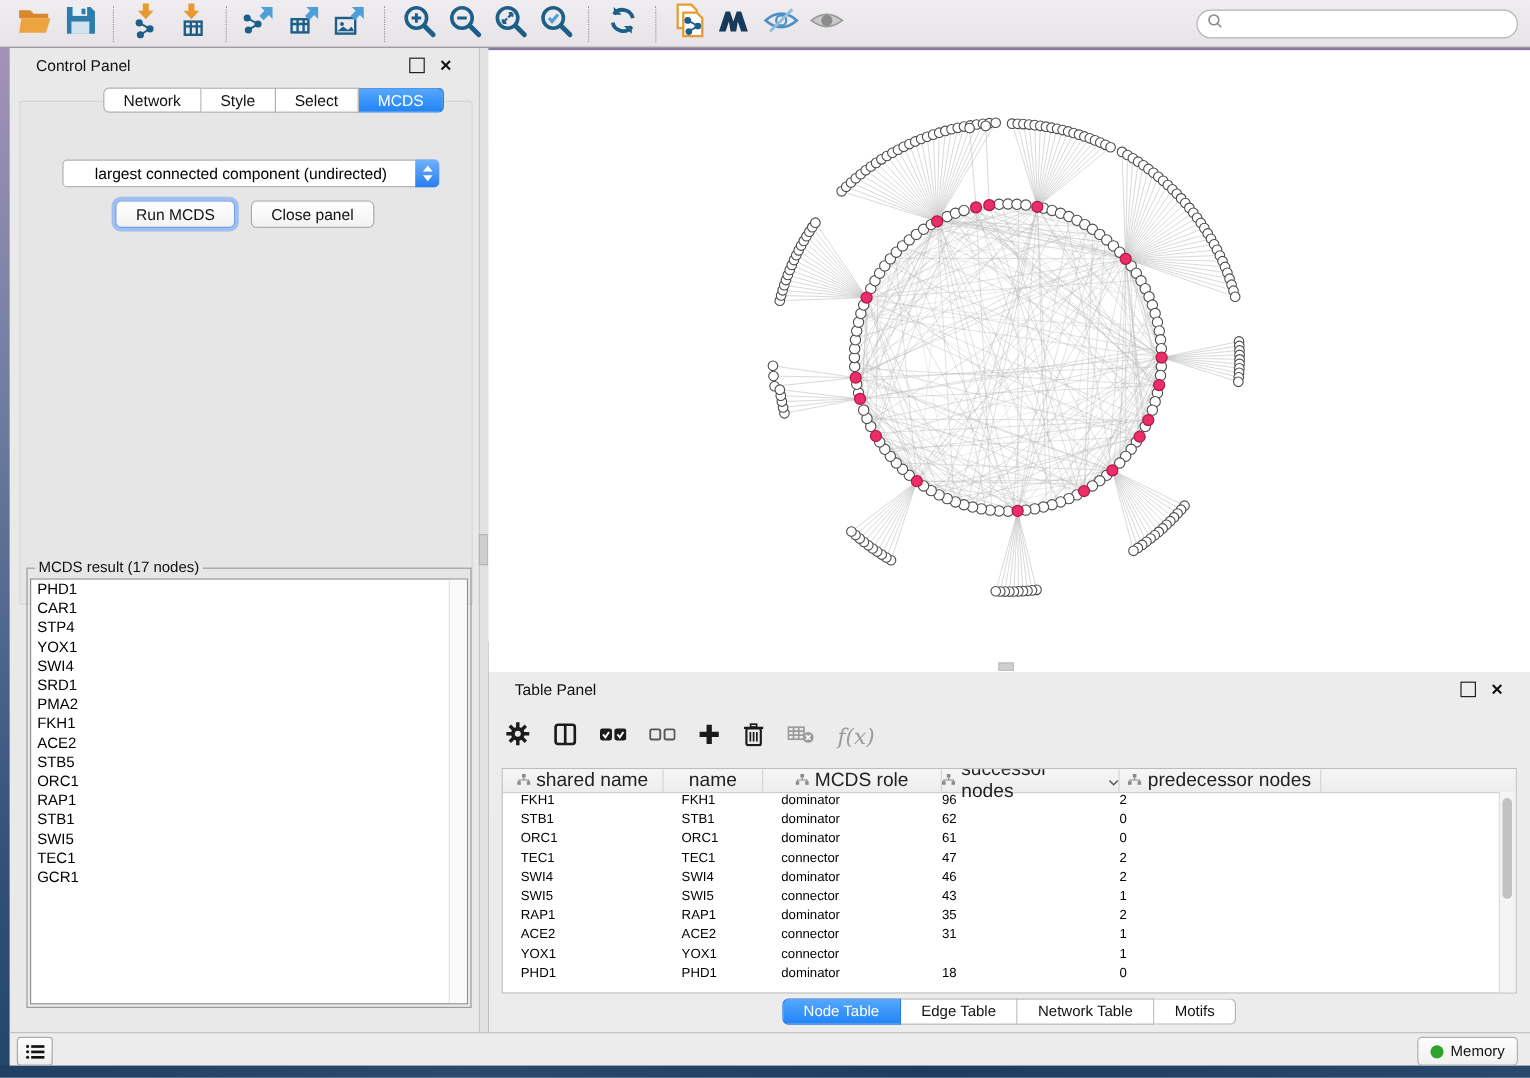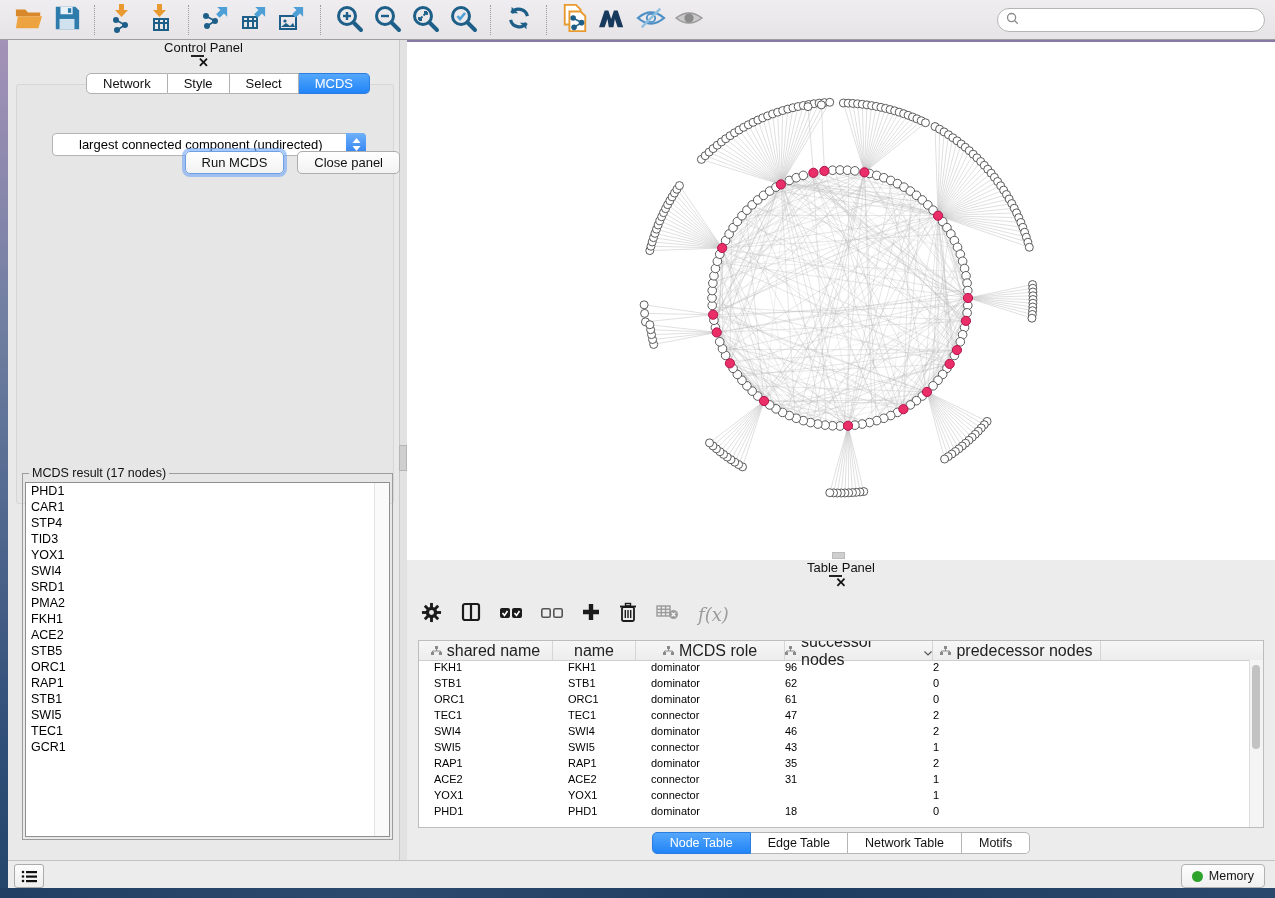--- a/index.html
+++ b/index.html
@@ -16,39 +16,39 @@
   #search-field{margin-left:auto;width:268px;height:24px;background:#fff;border:1px solid #b5b5b5;border-radius:13px;
     display:flex;align-items:center;padding:0 8px;box-sizing:border-box;}
   #search-field input{border:none;outline:none;flex:1;font-size:12px;background:transparent;margin-left:6px;font-family:"Liberation Sans",sans-serif;}
 
   
   #left-strip{left:0;top:40px;width:8px;height:848px;background:linear-gradient(180deg,#a492b8,#6d7da0 35%,#32507a 80%,#24466b);}
   #bottom-strip{left:0;top:888px;width:1275px;height:10px;background:linear-gradient(90deg,#203f63,#2b4a6e 30%,#1e3c60 60%,#2a486c);}
 
   
   #control-panel{left:8px;top:40px;width:392px;height:820px;background:#e9e9e9;border-right:1px solid #c9c9c9;box-sizing:border-box;}
-  .panel-titlebar{height:28px;display:flex;align-items:center;padding:0 10px;font-size:13px;color:#111;flex-direction:column;}
+  .panel-titlebar{height:28px;display:flex;align-items:center;padding:0 22px;font-size:13px;color:#111;}
   .panel-titlebar .ttl{flex:1;}
   .float-btn{width:11px;height:11px;border:1.5px solid #222;margin-right:12px;background:transparent;}
   .close-btn{font-size:13px;font-weight:bold;color:#111;line-height:11px;}
   .cp-inner{position:absolute;left:8px;top:44px;width:376px;height:418px;background:#e6e6e6;border:1px solid #d6d6d6;border-radius:3px;}
   .seg-tabs{position:absolute;display:flex;height:21px;z-index:3;}
   .seg{background:#fff;border:1px solid #b0b0b0;border-left:none;font-size:13px;color:#111;display:flex;align-items:center;padding:0 16px;}
   .seg:first-child{border-left:1px solid #b0b0b0;border-radius:5px 0 0 5px;}
   .seg:last-child{border-radius:0 5px 5px 0;}
   .seg.active{background:linear-gradient(180deg,#55a7fb,#2184f7);border-color:#2c7de0;color:#fff;}
   #cp-tabs{left:78px;top:33px;}
   .opt-label{position:absolute;left:0;top:72px;width:392px;text-align:center;font-size:13px;color:#111;}
   #optimization-select{position:absolute;left:44px;top:93px;width:314px;height:23px;background:#fff;border:1px solid #b4b4b4;
      border-radius:4px;display:flex;align-items:center;font-size:13px;box-sizing:border-box;}
   #optimization-select .val{flex:1;padding-left:26px;white-space:nowrap;}
   .stepper{width:20px;height:23px;margin-right:-1px;background:linear-gradient(180deg,#6fb1f9,#2a7df2);border-radius:0 4px 4px 0;
      display:flex;flex-direction:column;align-items:center;justify-content:center;gap:1px;}
   .stepper svg{display:block;}
-  .btn-row{position:absolute;left:0;top:111px;width:392px;display:flex;justify-content:flex-end;gap:13px;}
+  .btn-row{position:absolute;left:0;top:127px;width:392px;display:flex;justify-content:center;gap:13px;}
   .mac-btn{height:23px;background:linear-gradient(180deg,#ffffff,#f2f2f2);border:1px solid #adadad;border-radius:5px;
      font-size:13px;color:#111;padding:0 16px;font-family:"Liberation Sans",sans-serif;}
   .mac-btn.focusring{box-shadow:0 0 0 3px rgba(110,165,245,.6);border-color:#6ea0e8;}
   #result-group{position:absolute;left:14px;top:426px;width:369px;height:372px;border:1px solid #9c9c9c;margin:0;padding:0;}
   #result-group legend{font-size:12.5px;color:#111;margin-left:6px;padding:0 3px;}
   #mcds-list{position:absolute;left:2px;top:2px;right:2px;bottom:2px;background:#fff;border:1px solid #8f8f8f;overflow:hidden;}
   .list-scroll{position:absolute;right:0;top:0;bottom:0;width:14px;background:#fafafa;border-left:1px solid #e3e3e3;}
   .mcds-item{font-size:12.5px;line-height:16px;padding-left:5px;color:#000;}
 
   
@@ -283,21 +283,20 @@
       <button class="mac-btn focusring">Run MCDS</button>
       <button class="mac-btn">Close panel</button>
     </div>
     <fieldset id="result-group">
       <legend>MCDS result (17 nodes)</legend>
       <div id="mcds-list">
         <div class="list-scroll"></div>
       <div class="mcds-item">PHD1</div>
           <div class="mcds-item">CAR1</div>
           <div class="mcds-item">STP4</div>
-          <div class="mcds-item">TID3</div>
           <div class="mcds-item">YOX1</div>
           <div class="mcds-item">SWI4</div>
           <div class="mcds-item">SRD1</div>
           <div class="mcds-item">PMA2</div>
           <div class="mcds-item">FKH1</div>
           <div class="mcds-item">ACE2</div>
           <div class="mcds-item">STB5</div>
           <div class="mcds-item">ORC1</div>
           <div class="mcds-item">RAP1</div>
           <div class="mcds-item">STB1</div>

